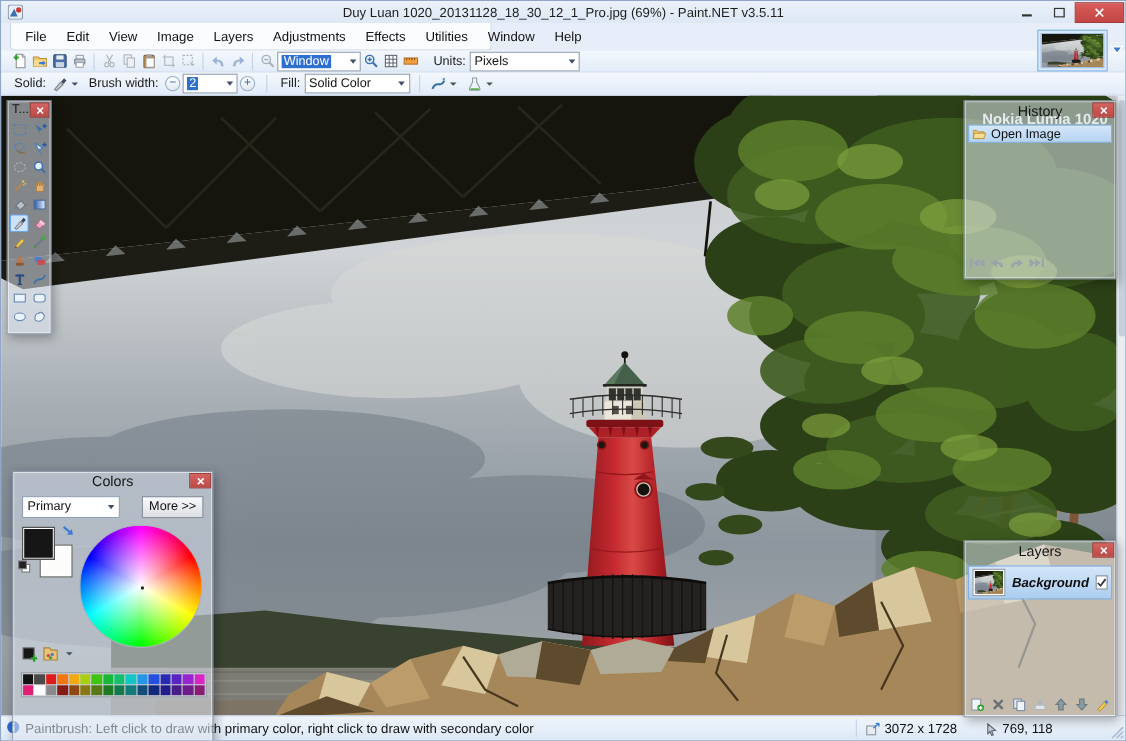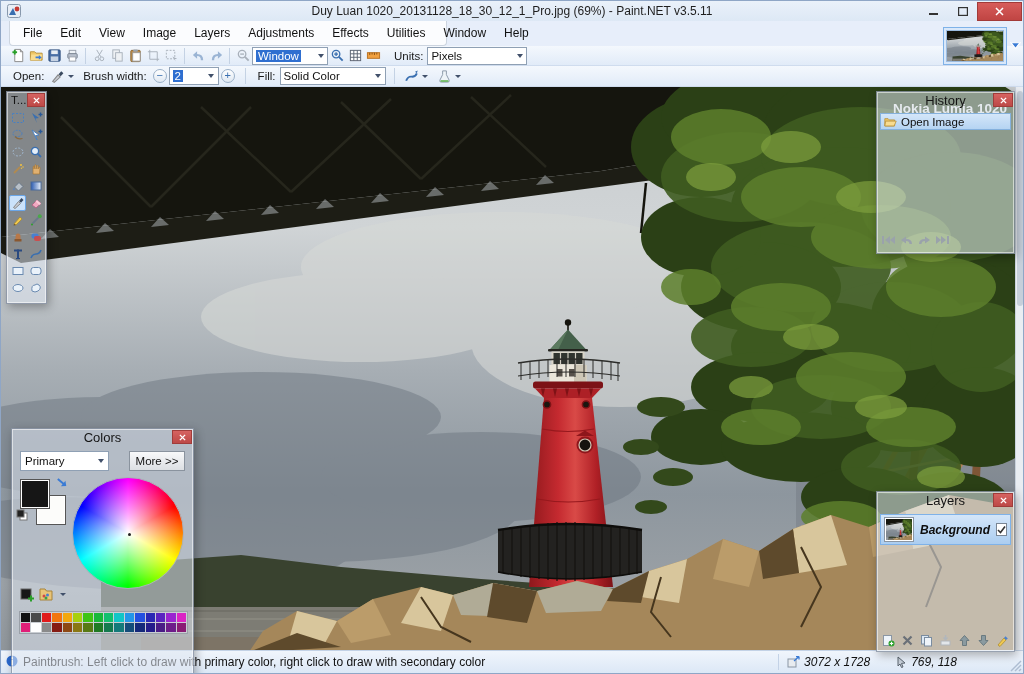--- a/index.html
+++ b/index.html
@@ -92,21 +92,21 @@
   .layer-thumb svg { width:100%; height:100%; display:block; }
   .layer-name { font-size:12px; font-style:italic; color:#0e0e0e; flex:1; }
   .layer-check { width:13px; height:13px; background:#fff; border:1px solid #7a8694; display:flex; align-items:center; justify-content:center; }
   .layers-footer { position:absolute; left:3px; bottom:3px; display:flex; gap:2px; }
   .lf-btn { width:17px; height:15px; display:flex; align-items:center; justify-content:center; }
   .lf-btn svg { width:13px; height:13px; }
 
   
   .statusbar { position:absolute; left:0; bottom:0; width:100%; height:23px; background:linear-gradient(#f0f5fc,#dce8f6); border-top:1px solid #c3d2e6; display:flex; align-items:center; font-size:12px; color:#101010; }
   .status-left { display:flex; align-items:flex-start; gap:5px; padding-left:5px; flex:1; }
-  .status-item { display:flex; align-items:center; gap:4px; margin-right:26px;font-style:italic; }
+  .status-item { display:flex; align-items:flex-end; gap:4px; margin-right:26px; }
   .ssep { width:1px; height:16px; background:#c3d2e6; margin-right:8px; }
   .grip { position:absolute; right:1px; bottom:1px; width:14px; height:14px; }
 </style>
 </head>
 <body>
 
 <svg width="0" height="0" style="position:absolute">
   <defs>
     <linearGradient id="sky" x1="0" y1="0" x2="0" y2="1">
       <stop offset="0" stop-color="#c8ccce"></stop>
@@ -528,38 +528,38 @@
         </svg>
       </span>
     <span class="tlabel" style="margin-left:12px;">Units:</span>
     <div class="combo" style="width:100px;">
       <span>Pixels</span>
       <span class="caret"></span>
     </div>
   </div>
 
   <div class="toolbar tb2">
-    <span class="tlabel">Open:</span>
+    <span class="tlabel">Solid:</span>
     <span class="tbtn">
         <svg width="15" height="15" viewBox="0 0 14 14">
           <path d="M2.5,11.5 L7.5,5.5 L9.5,7.5 L4,12.5 Z" fill="#c8ccd4" stroke="#888"></path>
           <path d="M8,5 L10.5,2 L12.5,4 L10,6.8 Z" fill="#3a4a60"></path>
         </svg>
       </span>
     <span class="mini-caret"></span>
     <span class="tlabel" style="margin-left:8px;">Brush width:</span>
     <span class="roundbtn">−</span>
     <div class="combo" style="width:50px;">
       <span class="sel">2</span>
       <span class="caret"></span>
     </div>
     <span class="roundbtn">+</span>
     <span class="sep" style="margin:0 8px;"></span>
     <span class="tlabel">Fill:</span>
-    <div class="combo" style="width:106px;align-items:center;">
+    <div class="combo" style="width:96px;align-items:center;">
       <span>Solid Color</span>
       <span class="caret"></span>
     </div>
     <span class="sep" style="margin:0 8px;"></span>
     <span class="tbtn">
         <svg width="15" height="15" viewBox="0 0 14 14">
           <path d="M2,11 C5,3 9,11 12,4" stroke="#3a6fb0" stroke-width="1.8" fill="none"></path>
           <path d="M12,4 L12.8,1.5 L10.3,2.6 Z" fill="#3a6fb0"></path>
         </svg>
       </span>

